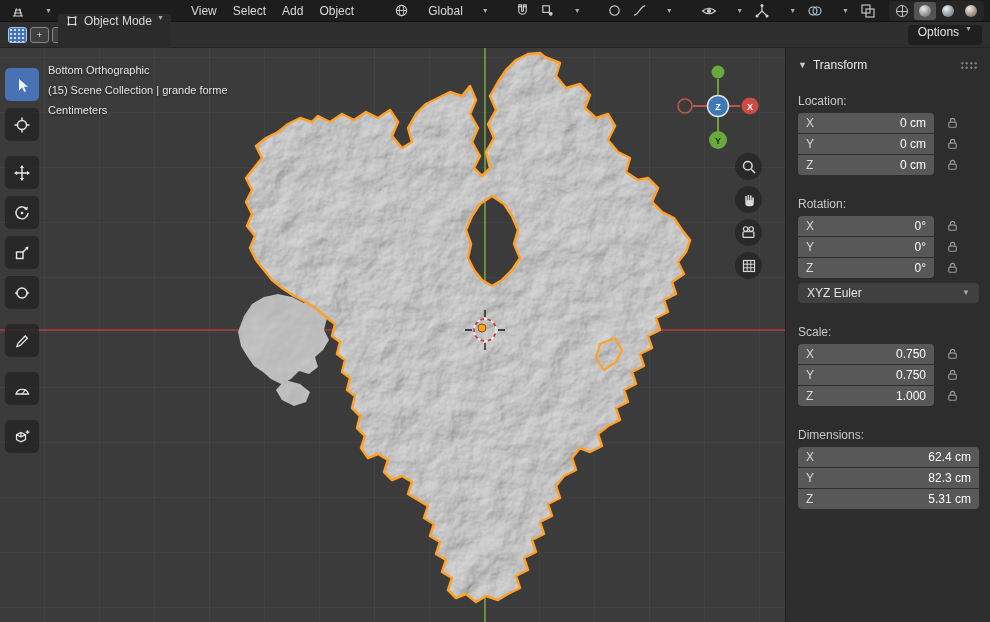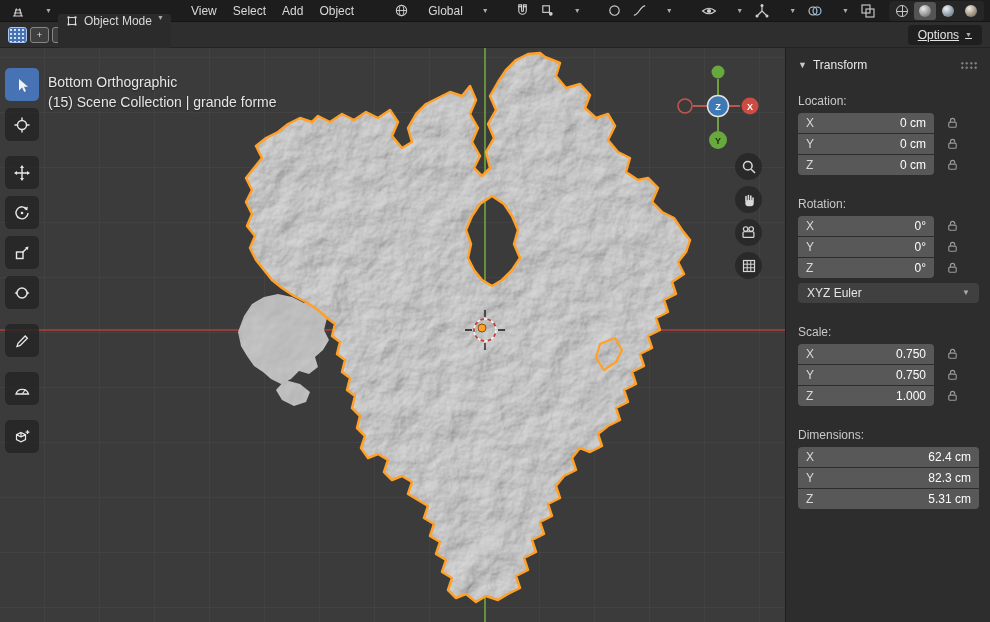--- a/index.html
+++ b/index.html
@@ -30,33 +30,33 @@
 
   
   .toolsettings { position:absolute; left:0; top:22px; width:990px; height:26px; background:#2e2e2e;
     display:flex; align-items:center; padding:0 8px; z-index:35; border-bottom:1px solid #232323; }
   .selmode-group { display:flex; gap:3px; }
   .sm-btn { width:19px; height:16px; border:1px solid #868686; border-radius:3px; background:#3f3f3f;
     display:flex; align-items:center; justify-content:center; font-size:9px; color:#e2e2e2; }
   .sm-btn.active { background:#4772b3; border-color:#a9c6ef;
     background-image:radial-gradient(#d5e3f7 0.8px, transparent 1px); background-size:4px 4px; }
   .options-btn { margin-left:auto; background:#1f1f1f; border-radius:4px; height:20px; padding:0 10px;
-    display:flex; align-items:center; gap:6px; color:#e3e3e3;text-decoration:underline; }
+    display:flex; gap:6px; color:#e3e3e3; }
 
   
   .viewport { position:absolute; left:0; top:48px; width:990px; height:574px; overflow:hidden;
     background-color:#3b3b3b;
     background-image: linear-gradient(#424242 1px, transparent 1px),
                       linear-gradient(90deg,#424242 1px, transparent 1px);
     background-size:55px 55px; background-position:-11px 9px; }
   .axis-x { position:absolute; left:0; top:281px; width:990px; height:2px; background:rgba(172,62,62,.8); z-index:1; }
   .axis-y { position:absolute; left:484px; top:0; width:2px; height:574px; background:rgba(108,160,58,.85); z-index:1; }
   .scene-svg { position:absolute; left:0; top:0; z-index:2; pointer-events:none; }
 
-  .vp-overlay-text { position:absolute; left:48px; top:24px; z-index:6; color:#e6e6e6; font-size:14px;
+  .vp-overlay-text { position:absolute; left:48px; top:12px; z-index:6; color:#e6e6e6; font-size:11px;
     text-shadow:0 1px 2px rgba(0,0,0,.55); line-height:20px; }
 
   
   .toolbar { position:absolute; left:5px; top:20px; z-index:7; display:flex; flex-direction:column; gap:7px; }
   .tool-btn { width:34px; height:33px; background:rgba(36,36,36,.82); border-radius:5px;
     display:flex; align-items:center; justify-content:center; }
   .tool-btn.active { background:#4772b3; }
   .tool-btn.group-gap { margin-top:8px; }
 
   
@@ -251,20 +251,21 @@
     <g>
       <circle cx="485" cy="330" r="11" fill="none" stroke="#f2f2f2" stroke-width="1.7" stroke-dasharray="3.6 3.6"></circle>
       <circle cx="485" cy="330" r="11" fill="none" stroke="#c93a3a" stroke-width="1.7" stroke-dasharray="3.6 3.6" stroke-dashoffset="3.6"></circle>
       <path d="M485,310 V317 M485,343 V350 M465,330 H472 M498,330 H505" stroke="#161616" stroke-width="1.3"></path>
     </g>
   </svg>
 
   <div class="vp-overlay-text">
     <div>Bottom Orthographic</div>
     <div>(15) Scene Collection | grande forme</div>
+    <div>Centimeters</div>
   </div>
 
   <div class="toolbar">
     <div class="tool-btn active">
       <svg width="18" height="18" viewBox="0 0 18 18">
         <path d="M6,3 L6,14.5 L9.2,11.6 L11.2,16 L13,15.1 L11,10.8 L15,10.8 Z" fill="#f2f2f2"></path>
       </svg>
     </div>
     <div class="tool-btn">
       <svg width="18" height="18" viewBox="0 0 18 18">

